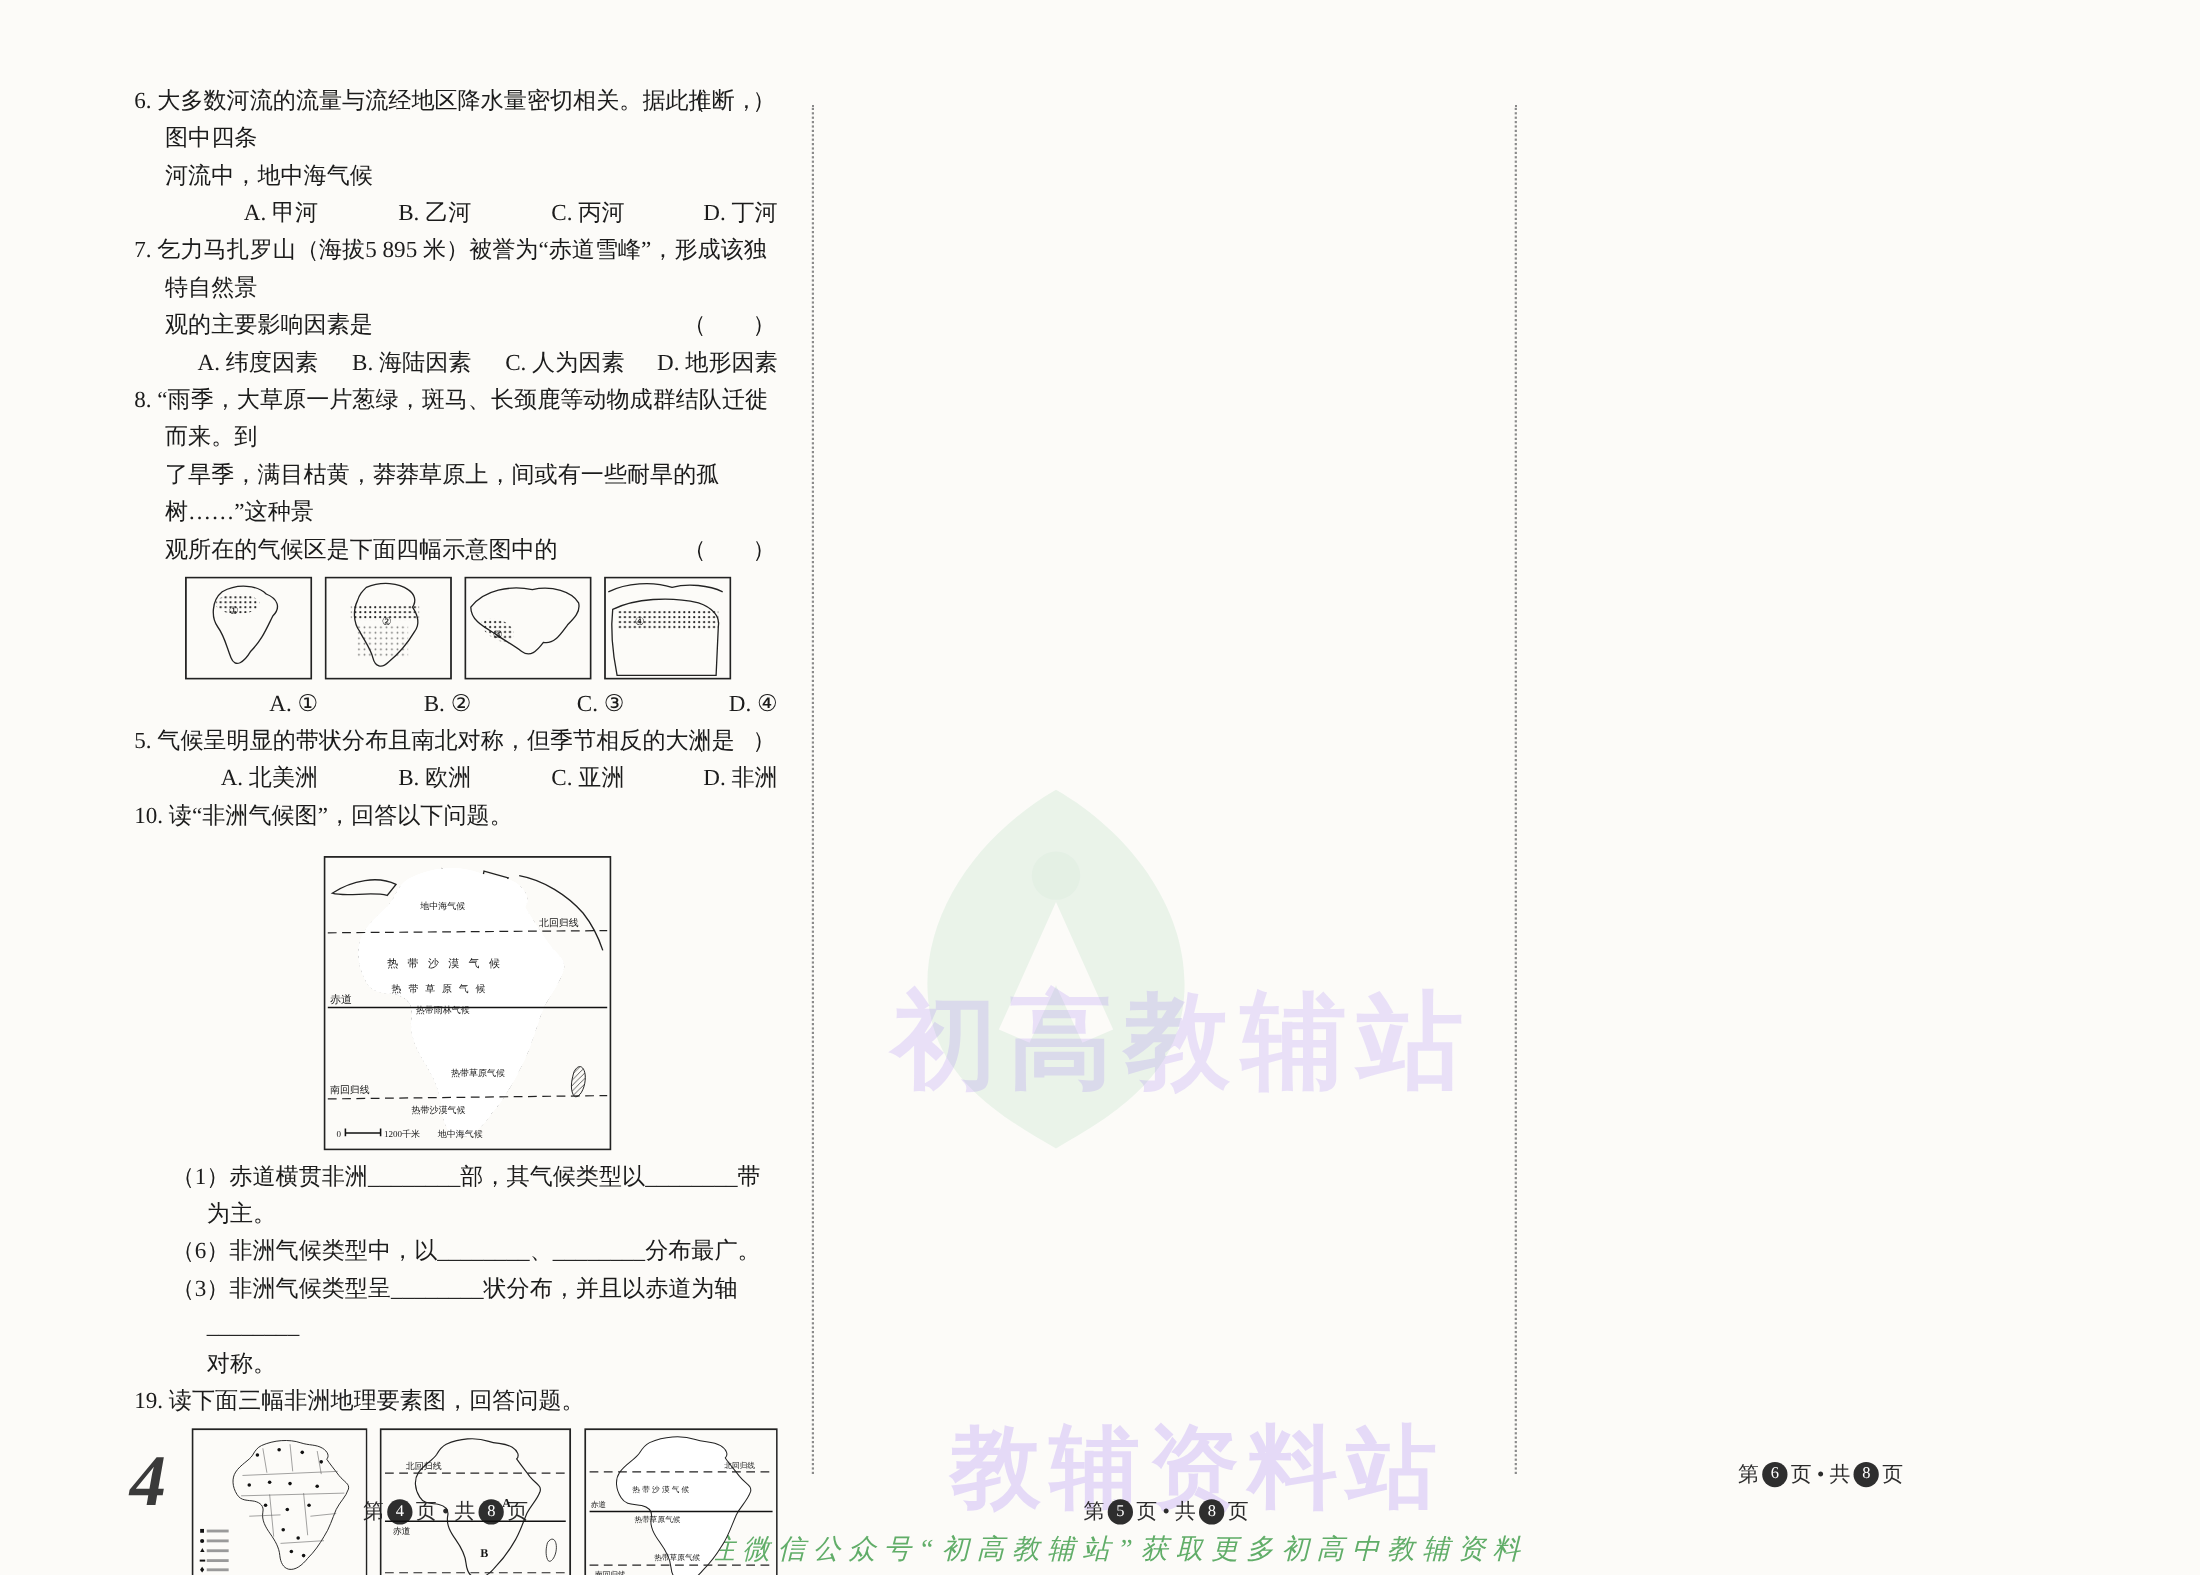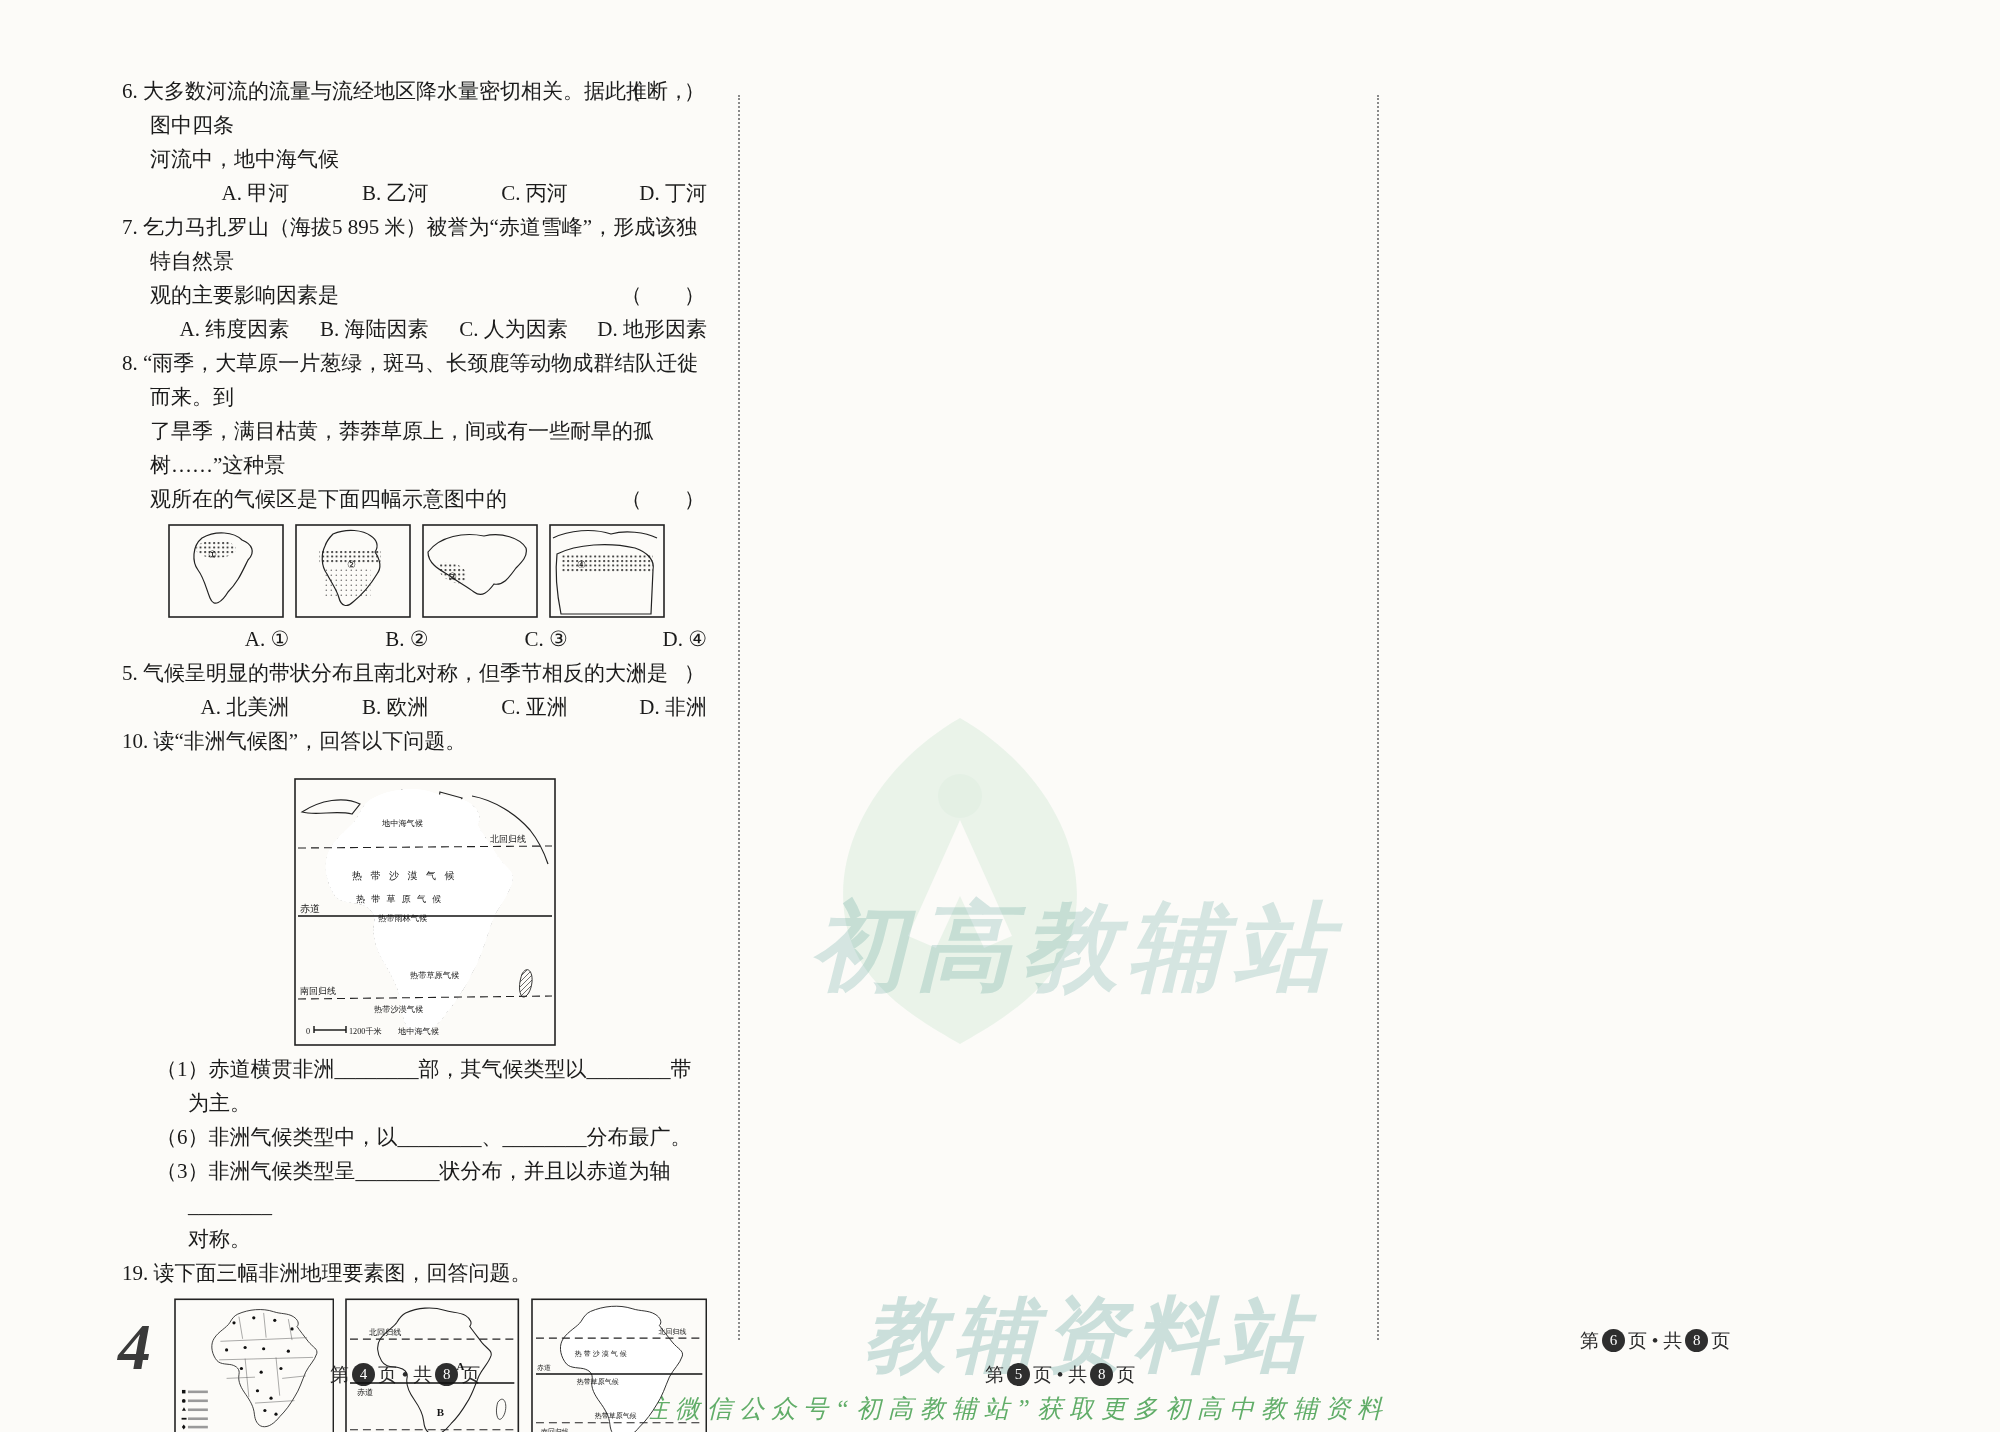--- a/index.html
+++ b/index.html
@@ -25,21 +25,21 @@
   .mt9{font-size:9px;}
   .mt8{font-size:8.2px;}
   .mt7{font-size:7px;}
   .ltr{font-size:13px;font-weight:bold;}
   .footer{position:absolute;font-size:19px;color:#2c2c2c;}
   .fc{display:inline-block;width:23px;height:23px;border-radius:50%;background:#2e2e2e;color:#fff;
       font-size:15px;line-height:23px;text-align:center;vertical-align:2px;margin:0 3px;}
   #bignum{position:absolute;left:118px;top:1330px;font-size:66px;font-style:italic;font-weight:bold;color:#3a3a3a;}
   #promo{position:absolute;left:0;top:1392px;width:2000px;text-align:center;font-size:25px;
          color:#46a050;font-style:italic;letter-spacing:7px;opacity:.85;}
-  .wm{position:absolute;color:#0f766e;font-family:"Liberation Sans",sans-serif;font-weight:bold;z-index:0;font-style:italic;}
+  .wm{position:absolute;color:#8b5cf6;font-family:"Liberation Sans",sans-serif;font-weight:bold;z-index:0;}
   #wm1{left:810px;top:930px;font-size:96px;letter-spacing:10px;opacity:.16;}
   #wm2{left:864px;top:1318px;font-size:82px;letter-spacing:8px;opacity:.20;}
   #wmleaf{position:absolute;left:760px;top:700px;opacity:.5;z-index:0;}
   .z{position:relative;z-index:1;}
 </style>
 </head>
 <body>
 
 <div class="page">
 

